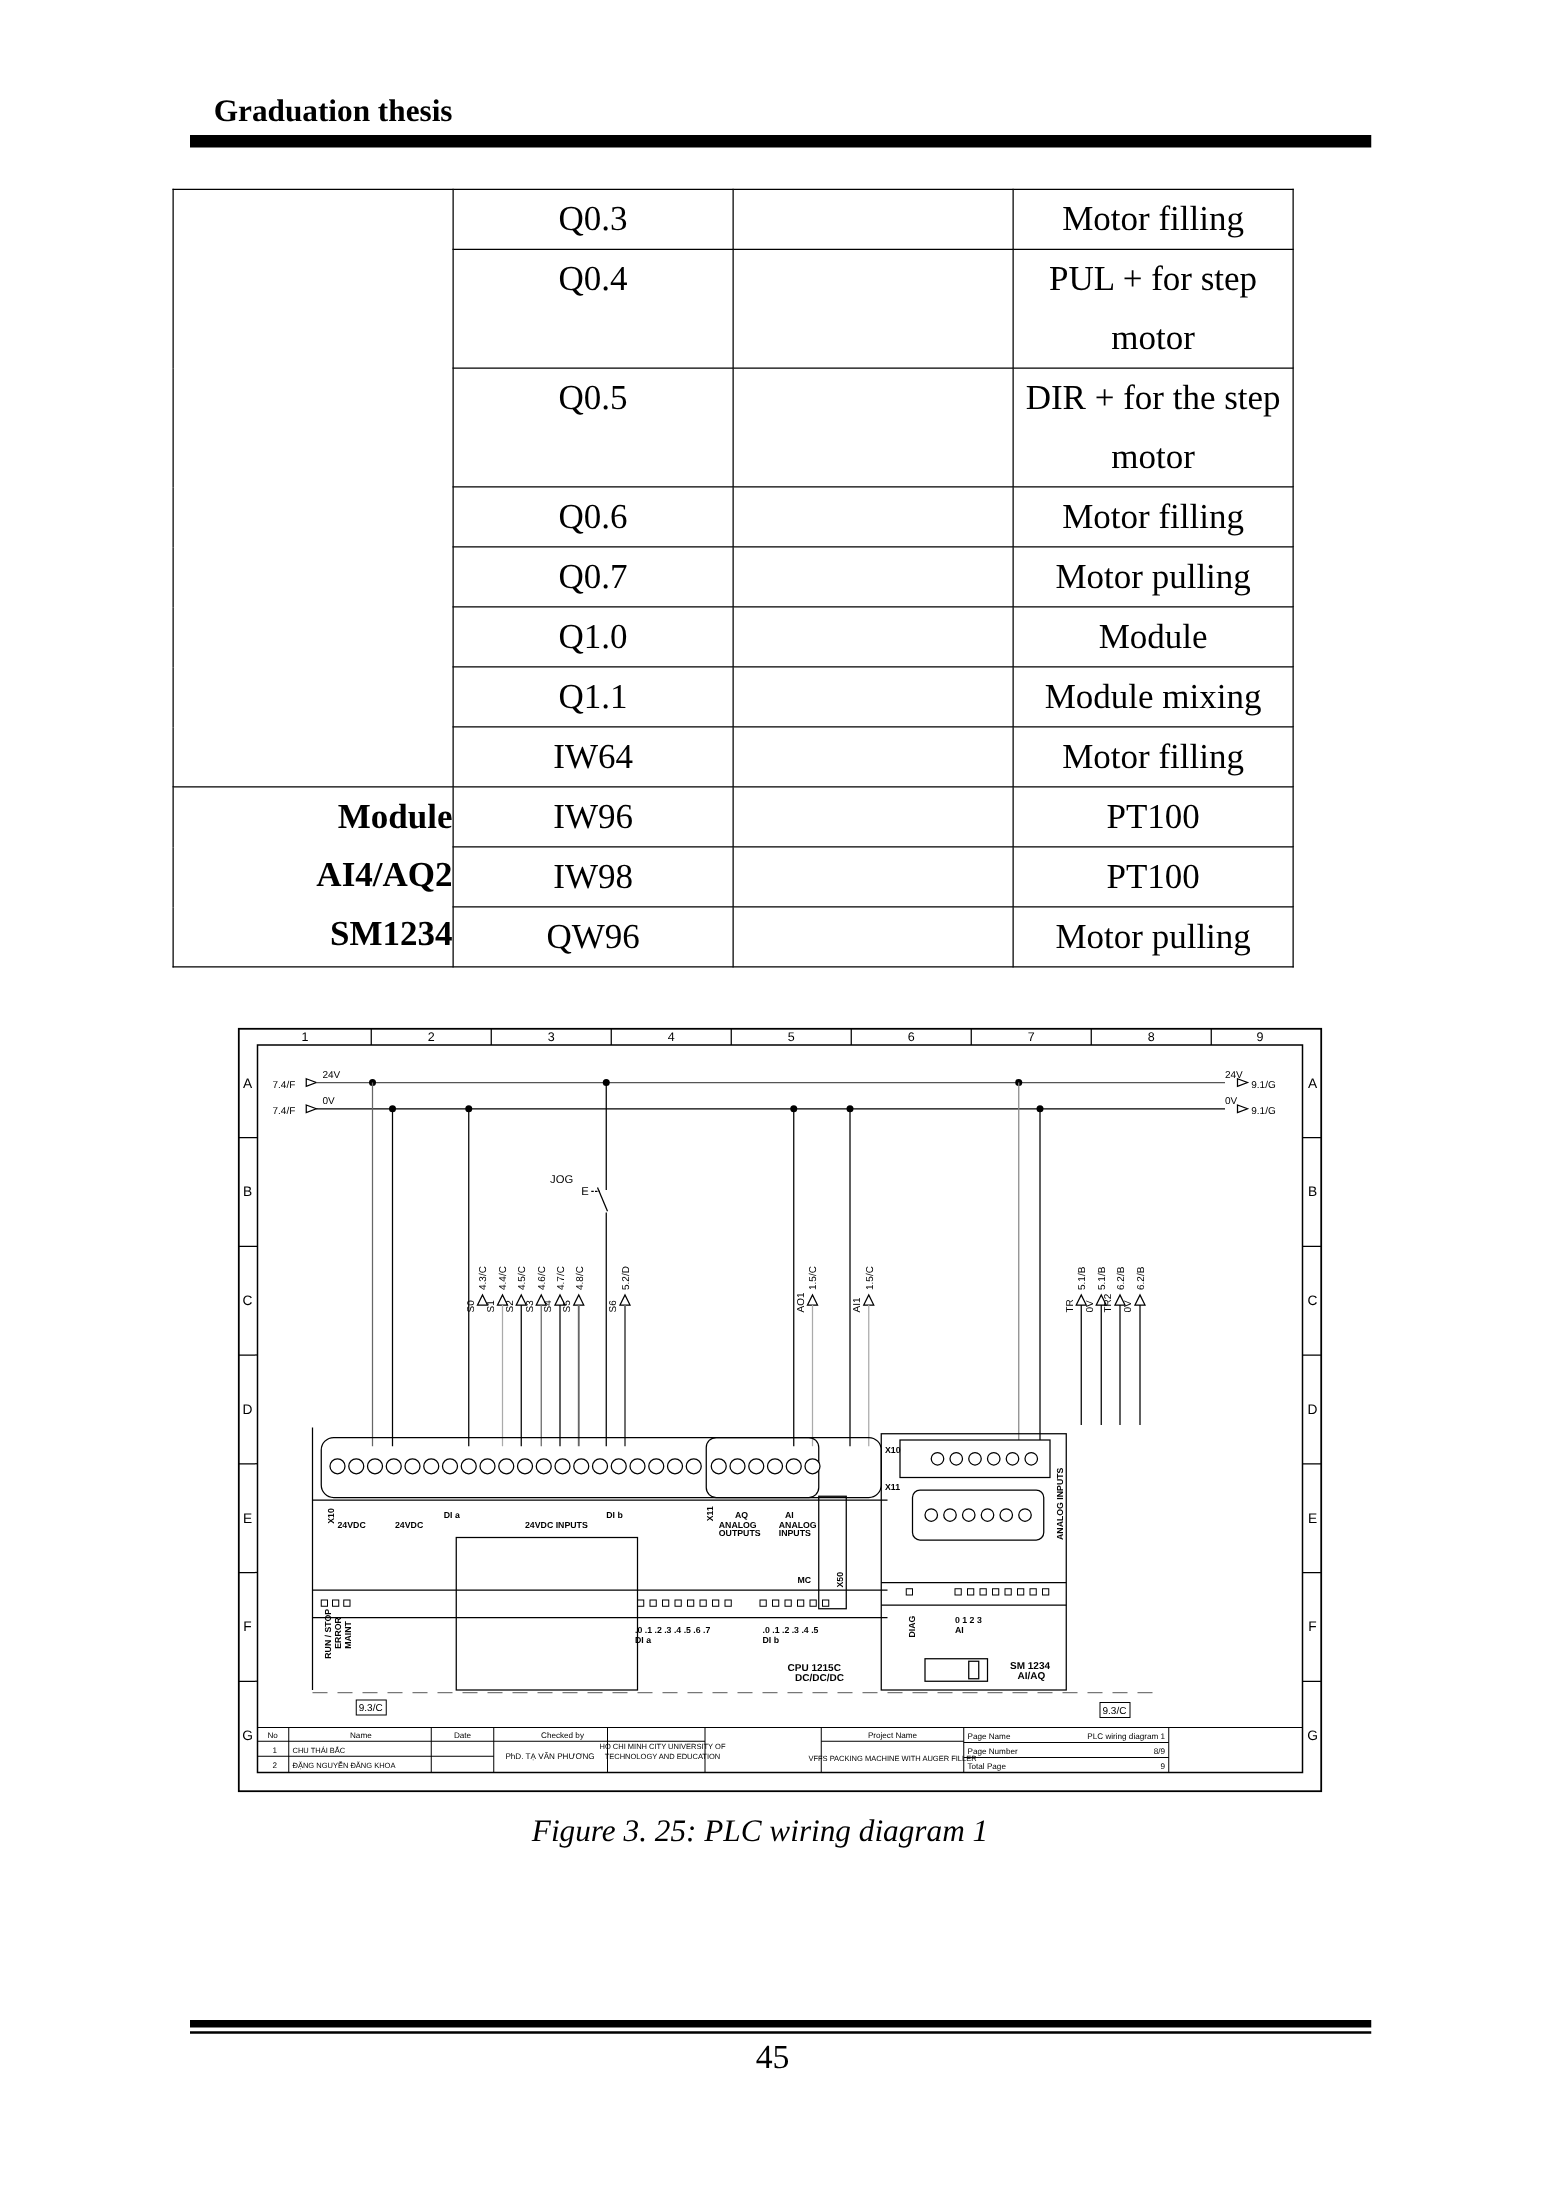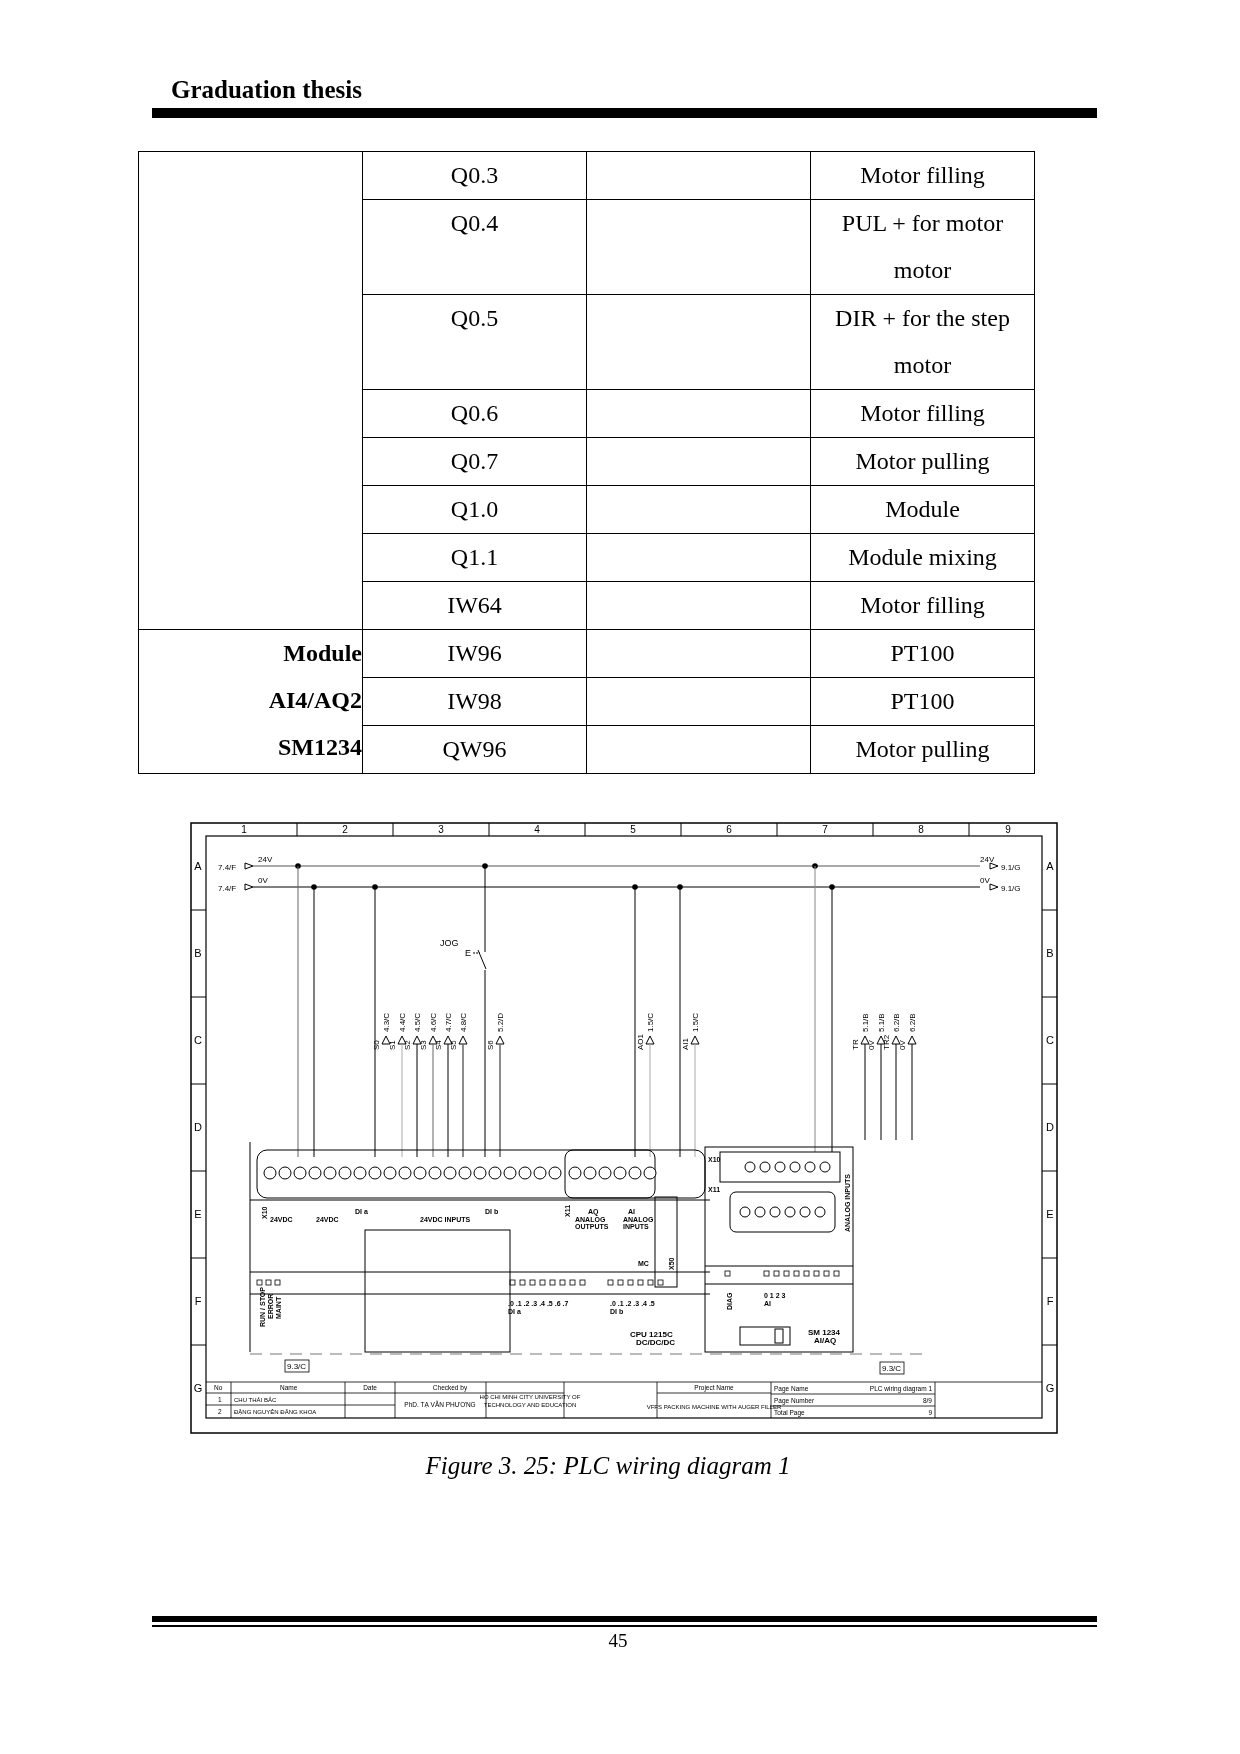--- a/index.html
+++ b/index.html
@@ -1,48 +1,48 @@
 <!DOCTYPE html>
 <html><head>
 <meta charset="utf-8">
 <style>
   html,body{margin:0;padding:0;background:#ffffff;}
   body{width:1240px;height:1754px;position:relative;overflow:hidden;font-family:"Liberation Serif",serif;color:#000;}
   .hdr-title{position:absolute;left:152px;top:76px;font-weight:bold;font-size:25px;margin-left:19px;}
   .hdr-rule{position:absolute;left:152px;top:108px;width:945px;height:10px;background:#000;}
-  table.io{position:absolute;left:138px;top:151px;border-collapse:collapse;font-size:24px;font-family:Liberation Serif, serif;}
+  table.io{position:absolute;left:138px;top:151px;border-collapse:collapse;font-size:28px;font-family:Liberation Serif, serif;}
   table.io td{border:1px solid #000;text-align:center;vertical-align:top;padding:0;line-height:47px;}
   td.c0{width:223px;} td.c1{width:223px;} td.c2{width:223px;} td.c3{width:223px;}
   td.mod{font-weight:bold;}
   .fig{position:absolute;left:190px;top:822px;width:868px;height:612px;}
   .caption{position:absolute;left:0;width:1216px;top:1452px;text-align:center;font-style:italic;font-size:25px;}
   .foot-rule1{position:absolute;left:152px;top:1616px;width:945px;height:6px;background:#000;}
   .foot-rule2{position:absolute;left:152px;top:1625px;width:945px;height:2px;background:#000;}
-  .pagenum{position:absolute;left:0;width:1236px;top:1630px;text-align:center;font-size:19px;}
+  .pagenum{position:absolute;left:0;width:1236px;top:1630px;text-align:center;font-size:27px;}
   svg text{font-family:"Liberation Sans",sans-serif;}
 </style>
 </head>
 <body>
 
 <div class="hdr-title">Graduation thesis</div>
 <div class="hdr-rule"></div>
 
 <table class="io">
   <tbody>
       <tr>
     <td class="c0" rowspan="8"></td>
     <td class="c1">Q0.3</td>
     <td class="c2"></td>
     <td class="c3">Motor filling</td>
   </tr>
   <tr>
     <td>Q0.4</td>
     <td></td>
     <td>
-          <div>PUL + for motor</div>
+          <div>PUL + for step</div>
           <div>motor</div>
         </td>
   </tr>
   <tr>
     <td>Q0.5</td>
     <td></td>
     <td>
           <div>DIR + for the step</div>
           <div>motor</div>
         </td>

